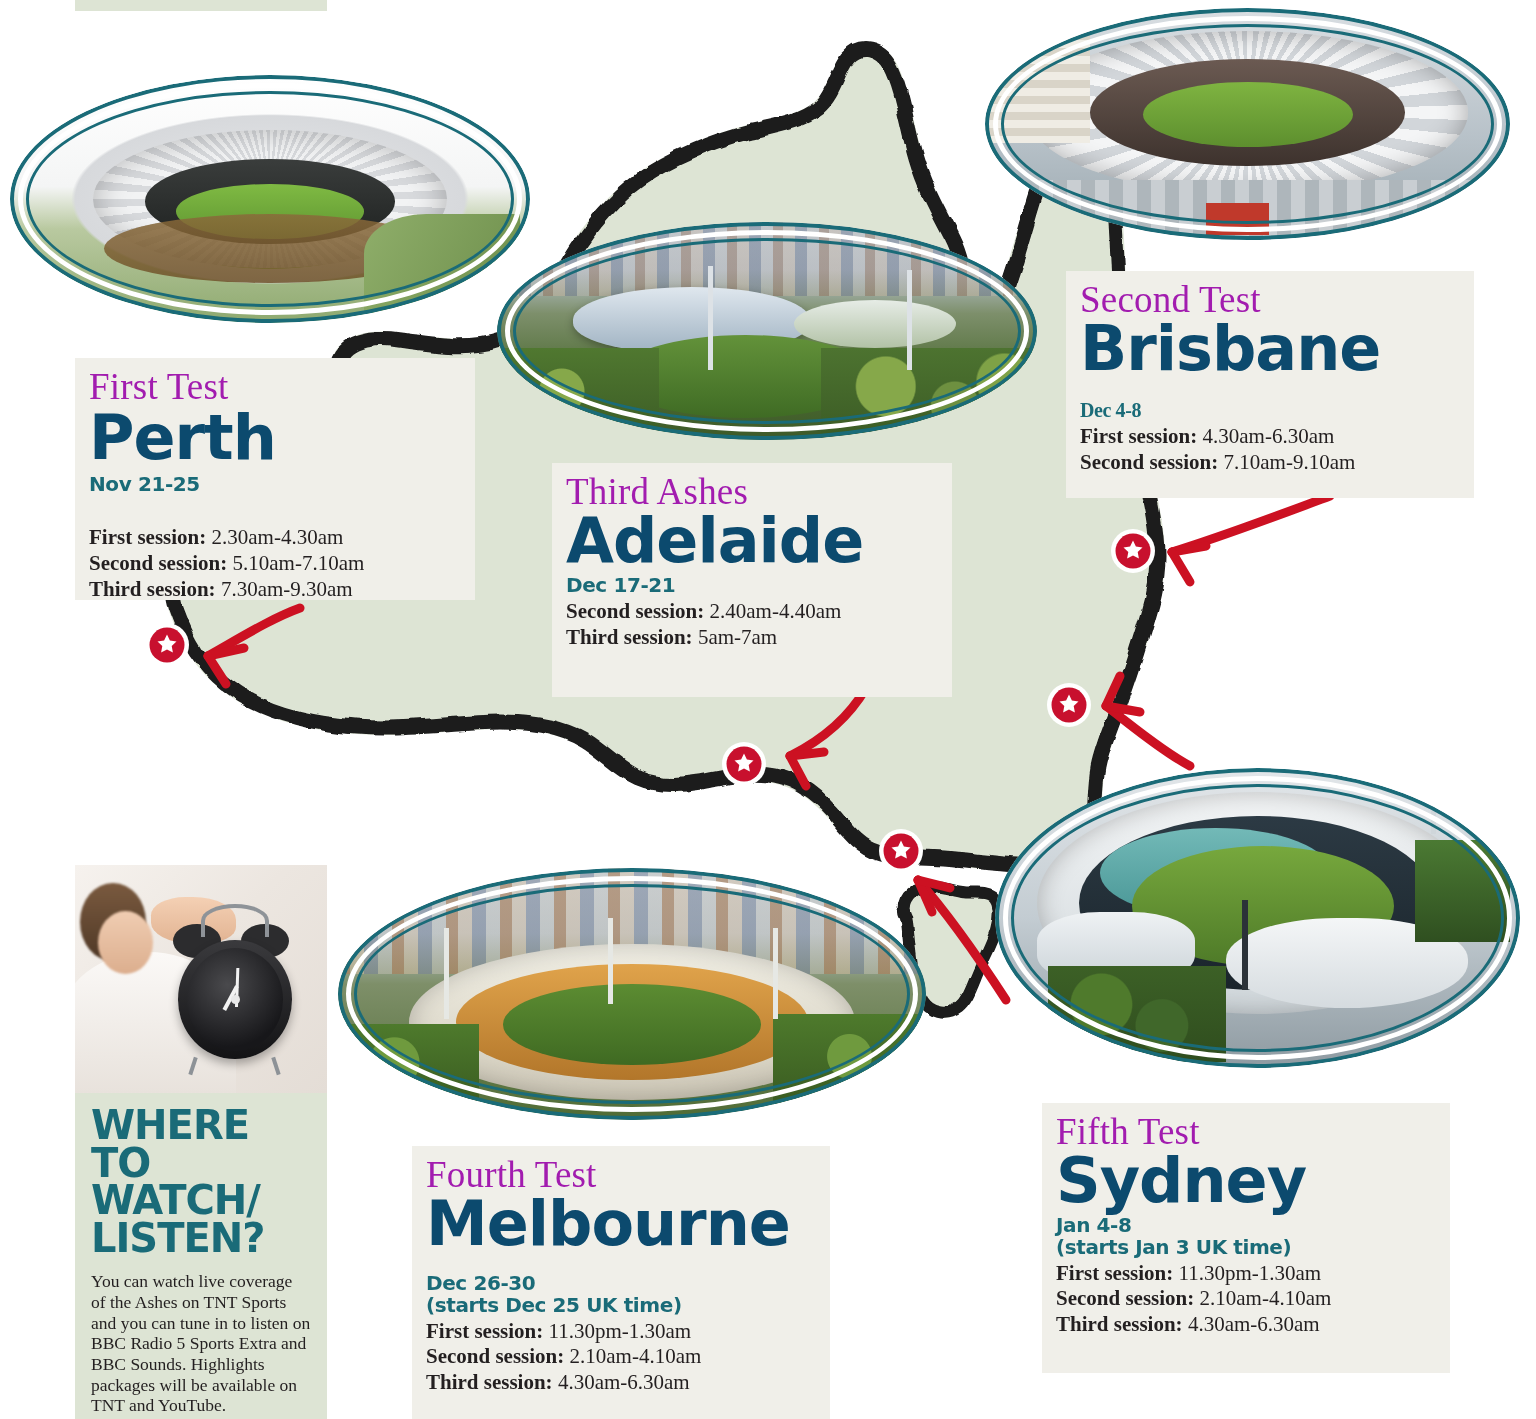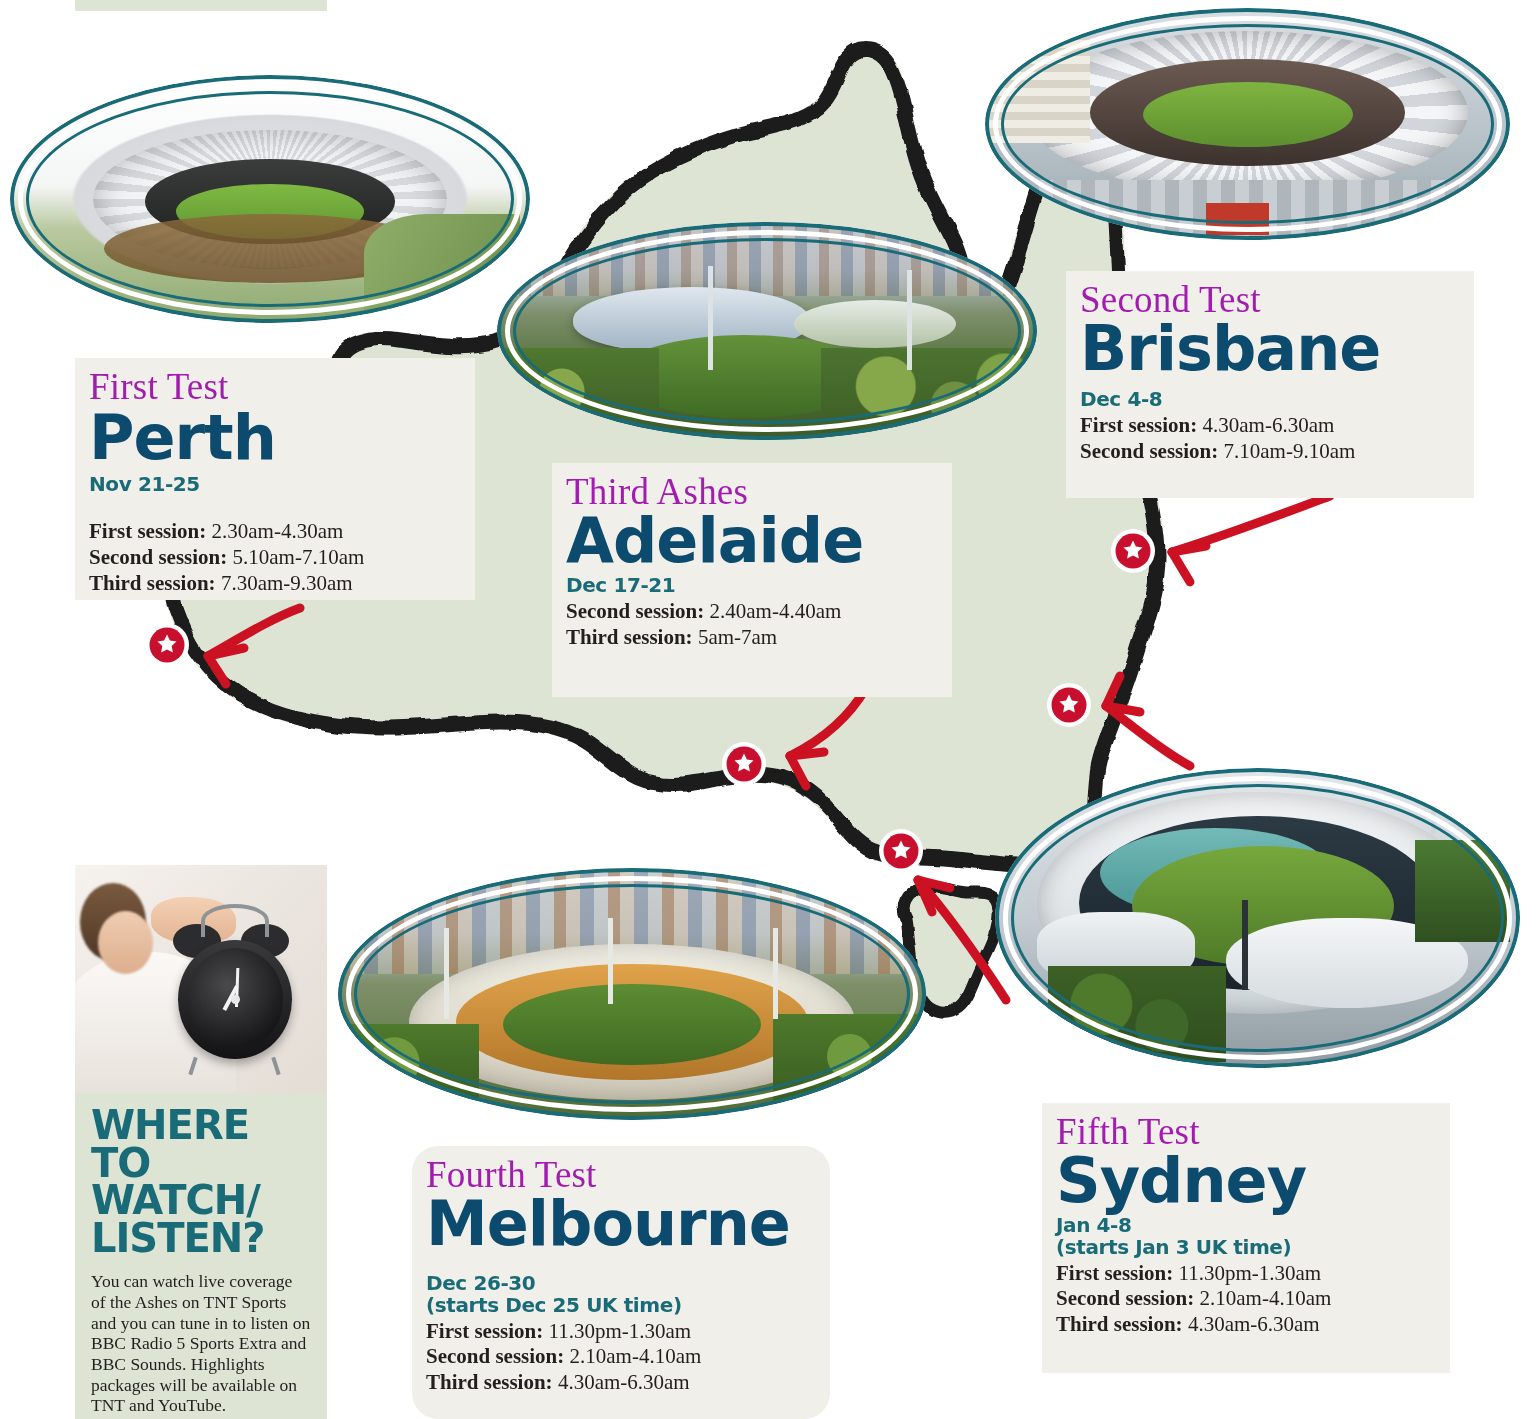--- a/index.html
+++ b/index.html
@@ -345,48 +345,48 @@
     <div style="position:absolute;left:62%;top:57%;width:9px;height:9px;border-radius:50%;background:#e8e8e8;"></div>
 
     <div style="position:absolute;left:46%;top:84%;width:4px;height:8%;background:#8d9297;transform:rotate(18deg);"></div>
     <div style="position:absolute;left:79%;top:84%;width:4px;height:8%;background:#8d9297;transform:rotate(-18deg);"></div>
   </div>
 
   <div class="info" style="left:75px;top:358px;width:400px;height:242px;">
     <div class="kicker" style="font-size:37px;">First Test</div>
     <div class="city" style="font-size:62px;margin-top:4px;">Perth</div>
     <div class="dates" style="margin-top:5px;">Nov 21-25</div>
-    <div style="margin-top:24px;">
+    <div style="margin-top:30px;">
       <div class="sess"><b>First session:</b> <span>2.30am-4.30am</span></div>
       <div class="sess"><b>Second session:</b> <span>5.10am-7.10am</span></div>
       <div class="sess"><b>Third session:</b> <span>7.30am-9.30am</span></div>
     </div>
   </div>
 
   <div class="info" style="left:1066px;top:271px;width:408px;height:227px;">
     <div class="kicker" style="font-size:37px;">Second Test</div>
     <div class="city" style="font-size:62px;margin-top:2px;">Brisbane</div>
-    <div class="dates" style="margin-top:9px;">Dec 4-8</div>
+    <div class="dates" style="margin-top:20px;font-family:Liberation Serif, serif;">Dec 4-8</div>
     <div style="margin-top:3px;">
       <div class="sess"><b>First session:</b> <span>4.30am-6.30am</span></div>
       <div class="sess"><b>Second session:</b> <span>7.10am-9.10am</span></div>
     </div>
   </div>
 
   <div class="info" style="left:552px;top:463px;width:400px;height:234px;">
     <div class="kicker" style="font-size:37px;">Third Ashes</div>
     <div class="city" style="font-size:62px;margin-top:2px;">Adelaide</div>
     <div class="dates" style="margin-top:3px;">Dec 17-21</div>
     <div style="margin-top:3px;">
       <div class="sess"><b>Second session:</b> <span>2.40am-4.40am</span></div>
       <div class="sess"><b>Third session:</b> <span>5am-7am</span></div>
     </div>
   </div>
 
-  <div class="info" style="left:412px;top:1146px;width:418px;height:273px;border-radius:26px;">
+  <div class="info" style="left:412px;top:1146px;width:418px;height:273px;">
     <div class="kicker" style="font-size:37px;">Fourth Test</div>
     <div class="city" style="font-size:62px;margin-top:2px;">Melbourne</div>
     <div class="dates" style="margin-top:18px;">Dec 26-30</div>
     <div class="dates">(starts Dec 25 UK time)</div>
     <div style="margin-top:2px;">
       <div class="sess"><b>First session:</b> <span>11.30pm-1.30am</span></div>
       <div class="sess"><b>Second session:</b> <span>2.10am-4.10am</span></div>
       <div class="sess"><b>Third session:</b> <span>4.30am-6.30am</span></div>
     </div>
   </div>

